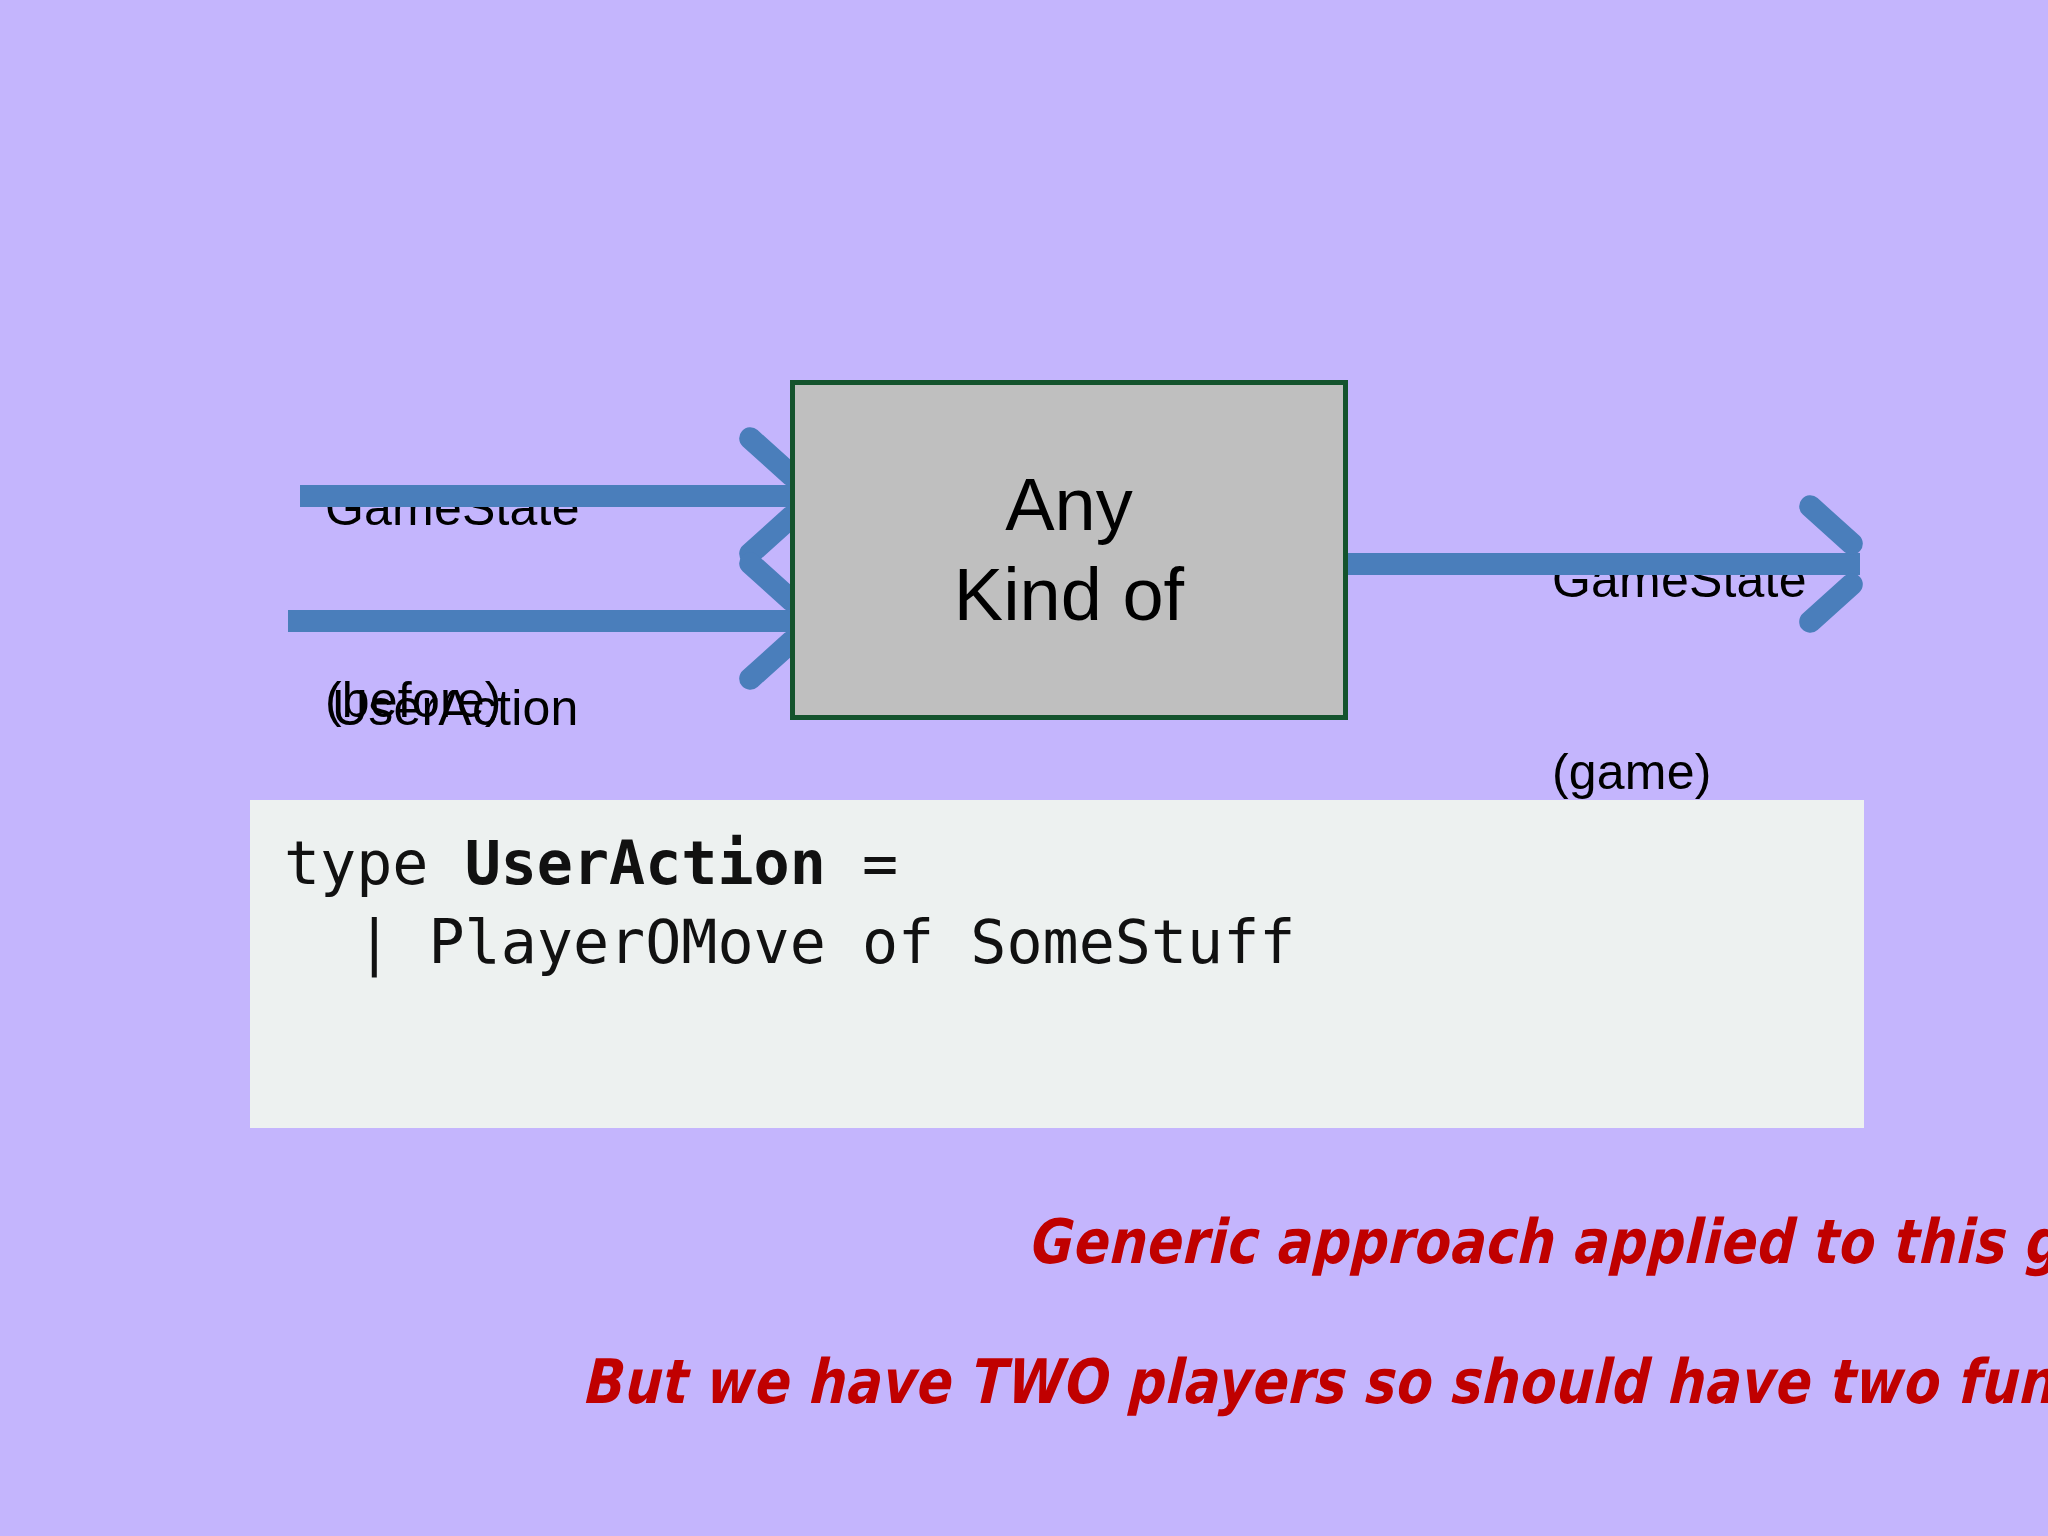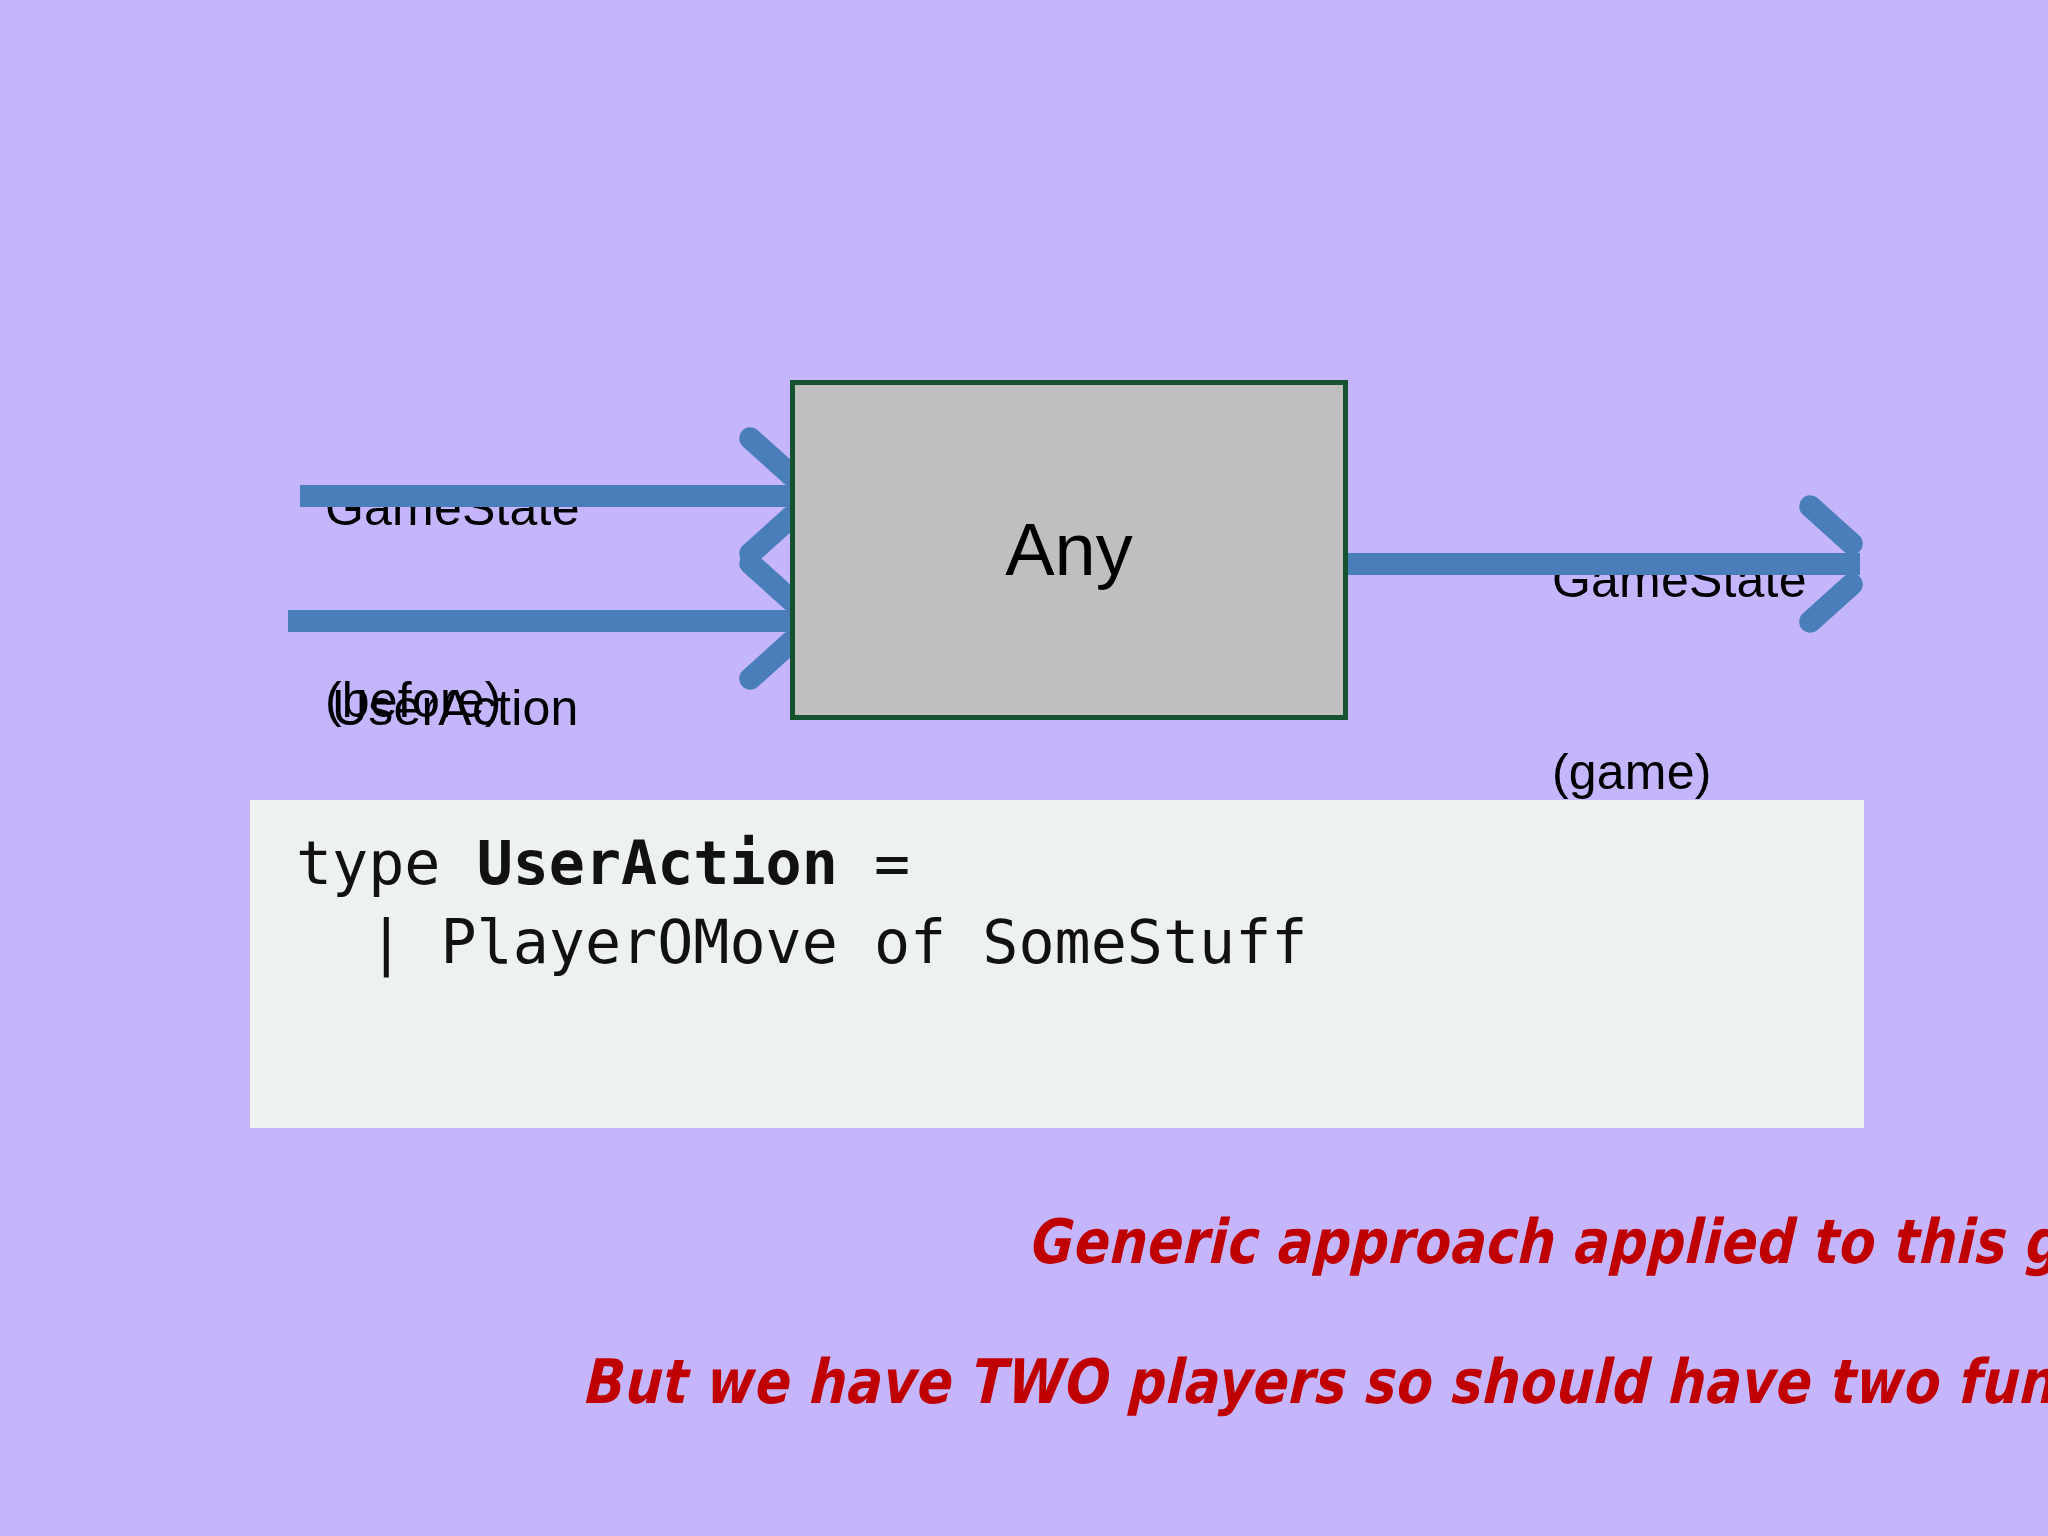--- a/index.html
+++ b/index.html
@@ -66,21 +66,21 @@
     line-height: 1.22;
     text-align: center;
     white-space: pre;
   }
 
   
   .code-block {
     position: absolute;
     background: #edf1f0;
     box-sizing: border-box;
-    padding: 24px 0 24px 46px;
+    padding: 24px 0 24px 34px;
   }
   .code-line {
     font-family: "DejaVu Sans Mono", "Liberation Mono", monospace;
     font-size: 60px;
     line-height: 1.32;
     color: #111111;
     white-space: pre;
   }
   .code-line .kw {
     font-weight: normal;
@@ -124,20 +124,21 @@
   </div>
 
   <div class="arrow" style="left:288px; top:610px; width:512px;">
     <div class="shaft" style="width:512px;"></div>
     <div class="chev" style="left:444px; top:-39px; transform: rotate(42deg);"></div>
     <div class="chev" style="left:444px; top:39px; transform: rotate(-42deg);"></div>
   </div>
 
   <div class="process-box" style="left:790px; top:380px; width:558px; height:340px;">
     <div class="line">Any</div>
+    <div class="line">Kind of</div>
   </div>
 
   <div class="io-label" style="left:1552px; top:420px;">
     <div>GameState</div>
     <div>(game)</div>
   </div>
 
   <div class="arrow" style="left:1348px; top:553px; width:512px;">
     <div class="shaft" style="width:512px;"></div>
     <div class="chev" style="left:444px; top:-39px; transform: rotate(42deg);"></div>

